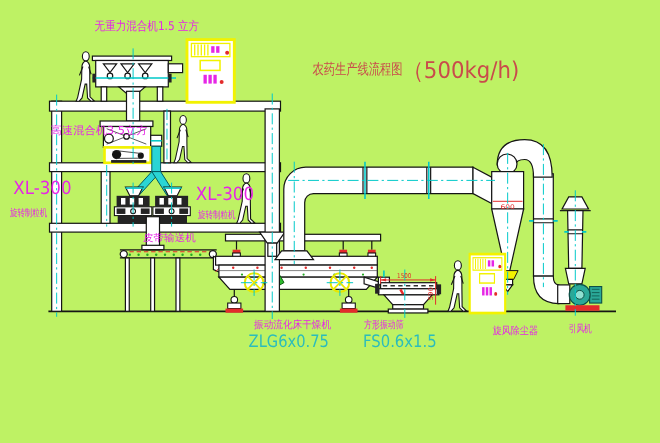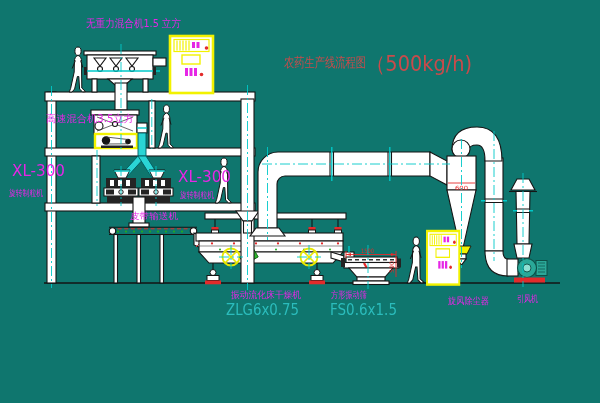--- a/index.html
+++ b/index.html
@@ -1,16 +1,16 @@
 <!DOCTYPE html>
 <html><head>
 <meta charset="utf-8">
 <style>
   html,body{margin:0;padding:0;background:#fff;}
-  #canvas{width:600px;height:403px;background:#0f766e;position:relative;overflow:hidden;}
+  #canvas{width:600px;height:403px;background:#bef264;position:relative;overflow:hidden;}
   svg{display:block;}
   text{font-family:"DejaVu Sans","Liberation Sans",sans-serif;}
   .ln{stroke:#151515;fill:none;stroke-width:1.1;}
   .ln2{stroke:#151515;fill:none;stroke-width:1.6;}
   .fw{fill:#ffffff;stroke:#151515;stroke-width:1.1;}
   .fd{fill:#232323;stroke:none;}
   .cl{stroke:#00c8c8;stroke-width:0.9;fill:none;stroke-dasharray:10 3 2 3;}
   .cys{stroke:#00c8c8;stroke-width:1.4;fill:none;}
   .redl{stroke:#e32b2b;fill:none;stroke-width:0.9;}
   .lbl{fill:#e626e6;}

